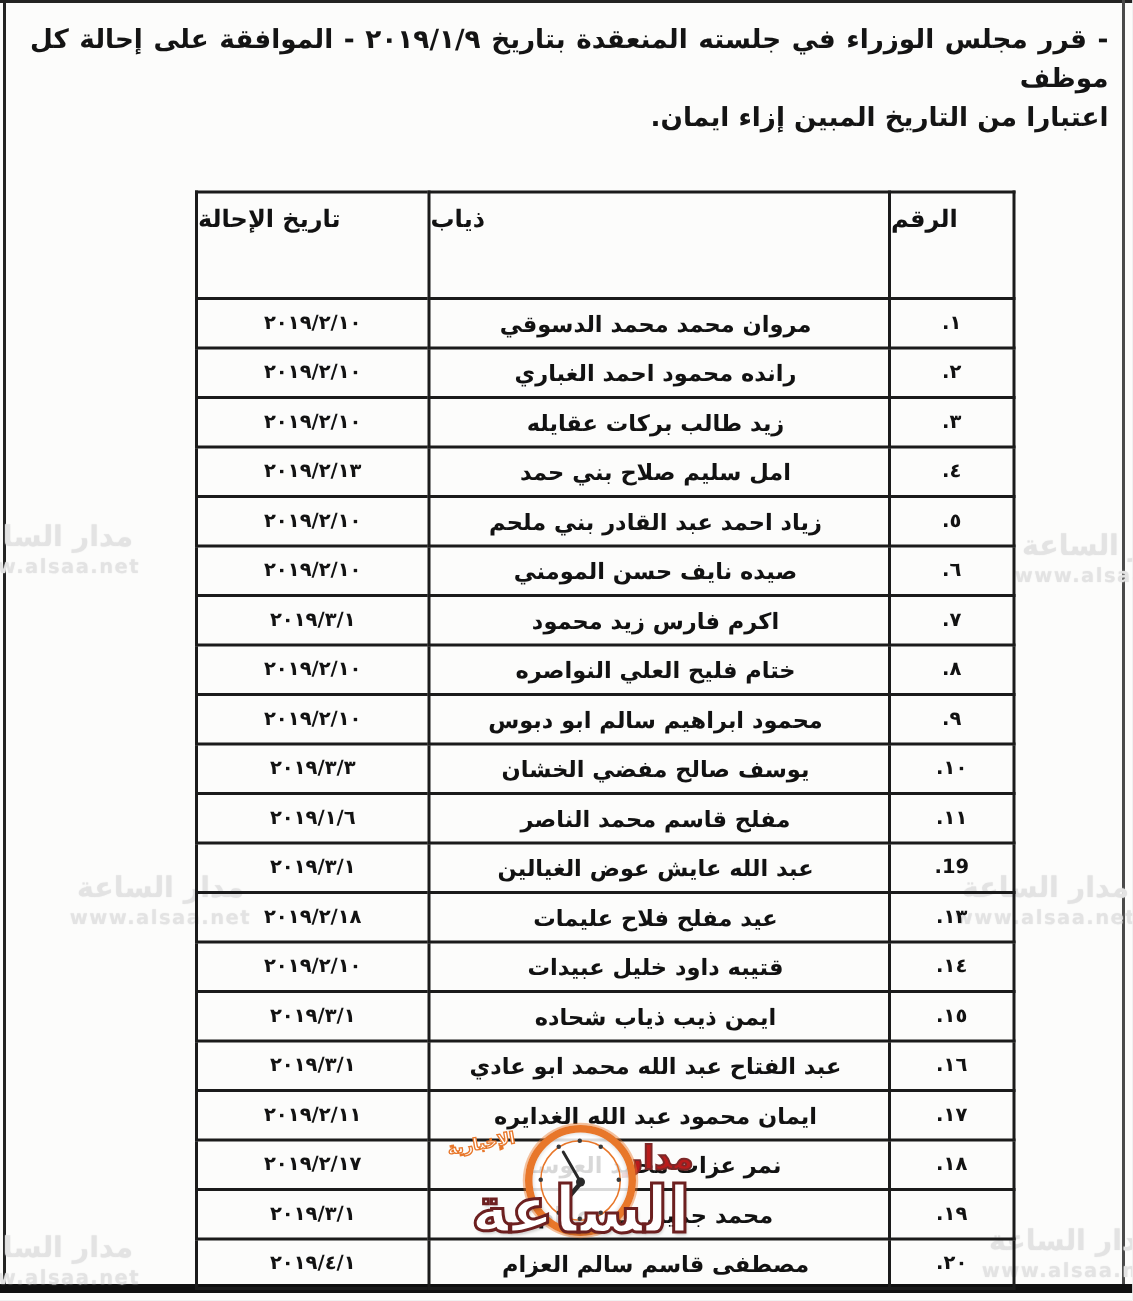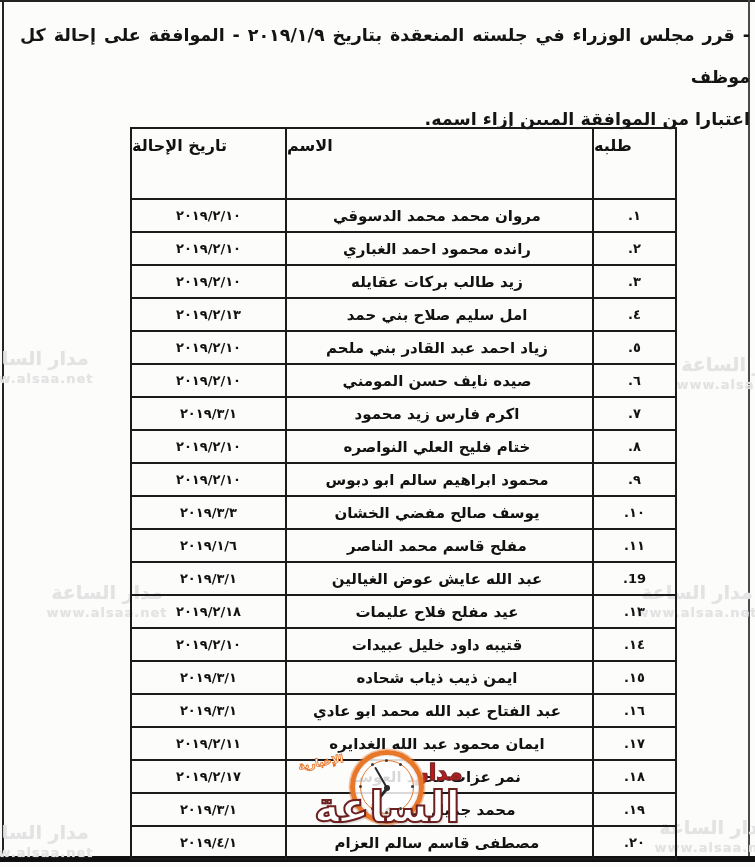--- a/index.html
+++ b/index.html
@@ -9,22 +9,22 @@
   }
   
   .edge{position:absolute;background:#232323;}
   .edge-top{left:0;top:0;width:755px;height:2px;}
   .edge-left{left:2px;top:0;width:2px;height:858px;}
   .edge-right{left:748px;top:0;width:2px;height:858px;background:#4a4a4a;}
   .edge-bottom{left:0;top:856px;width:755px;height:6px;background:#101010;}
 
   
   .intro{
-    position:absolute;top:14px;left:20px;right:5px;direction:rtl;
-    font-weight:bold;font-size:17.5px;line-height:42px;color:#141414;
+    position:absolute;top:14px;left:20px;right:16px;direction:rtl;
+    font-weight:bold;font-size:17.5px;line-height:26px;color:#141414;
     z-index:2;
   }
   .intro .line{text-align:justify;text-align-last:justify;}
   .intro .line.last{text-align:right;text-align-last:right;}
 
   
   .doc-table{
     position:absolute;left:130px;top:127px;width:545px;z-index:2;
     border-collapse:collapse;direction:rtl;table-layout:fixed;
     color:#121212;font-weight:bold;
@@ -85,21 +85,21 @@
     text-shadow:1px 2px 2px rgba(0,0,0,0.18);
   }
 </style>
 </head>
 <body>
 
 <div class="screen">
 
   <div class="intro">
     <div class="line">- قرر مجلس الوزراء في جلسته المنعقدة بتاريخ ٢٠١٩/١/٩ - الموافقة على إحالة كل موظف</div>
-    <div class="line last">اعتبارا من الموافقة المبين إزاء اسمه.</div>
+    <div class="line last">اعتبارا من التاريخ المبين إزاء ايمان.</div>
   </div>
 
   <div class="wm wm1">
     <span class="wm-brand">مدار الساعة</span>
     <span class="wm-url">www.alsaa.net</span>
   </div>
   <div class="wm wm2">
     <span class="wm-brand">مدار الساعة</span>
     <span class="wm-url">www.alsaa.net</span>
   </div>
@@ -121,22 +121,22 @@
   </div>
 
   <table class="doc-table">
     <colgroup>
         <col class="c-num">
         <col class="c-name">
         <col class="c-date">
       </colgroup>
     <thead>
       <tr>
-        <th>طلبه</th>
-        <th>الاسم</th>
+        <th>الرقم</th>
+        <th>ذياب</th>
         <th>تاريخ الإحالة</th>
       </tr>
     </thead>
     <tbody>
         <tr>
           <td class="number">١.</td>
           <td class="name">مروان محمد محمد الدسوقي</td>
           <td class="date">٢٠١٩/٢/١٠</td>
         </tr>
         <tr>

